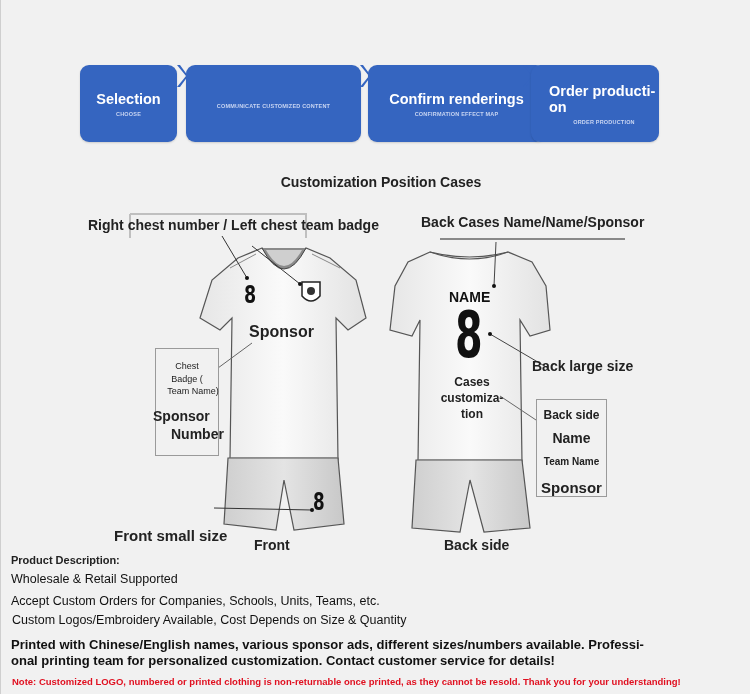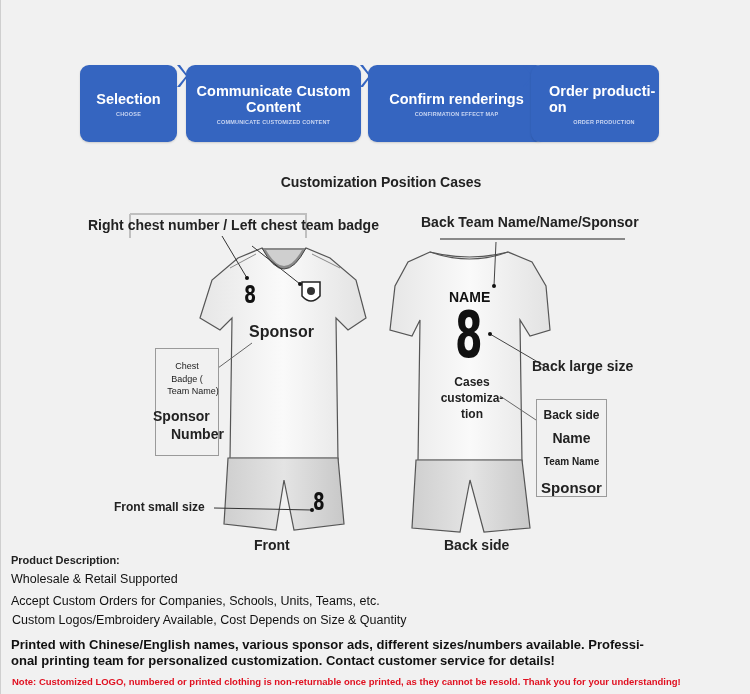--- a/index.html
+++ b/index.html
@@ -61,21 +61,20 @@
 
 <div class="steps">
   <div class="step s1">
     <div class="title">Selection</div>
     <div class="sub">CHOOSE</div>
   </div>
   <svg class="chev" style="left:96px" viewBox="0 0 12 22">
       <path d="M1 0 L10 11 L1 22 L4 22 L12 11 L4 0 Z" fill="#3565c0"></path>
     </svg>
   <div class="step s2">
-    <div class="title">Communicate Custom Content</div>
     <div class="sub">COMMUNICATE CUSTOMIZED CONTENT</div>
   </div>
   <svg class="chev" style="left:279px" viewBox="0 0 12 22">
       <path d="M1 0 L10 11 L1 22 L4 22 L12 11 L4 0 Z" fill="#3565c0"></path>
     </svg>
   <div class="step s3">
     <div class="title">Confirm renderings</div>
     <div class="sub">CONFIRMATION EFFECT MAP</div>
   </div>
   <svg class="chev" style="left:442px" viewBox="0 0 12 22">
@@ -153,25 +152,25 @@
 <div class="lbl" style="left:244px;top:280px;font-size:25px;font-family:'DejaVu Sans',sans-serif;color:#111;transform:scaleX(0.7);transform-origin:left top;">8</div>
 <div class="lbl" style="left:249px;top:323px;font-size:16px;">Sponsor</div>
 
 <div class="callout-box" style="left:155px;top:348px;width:64px;height:108px;"></div>
 <div class="lbl" style="left:155px;top:361px;width:64px;text-align:center;font-size:9px;font-weight:normal;">Chest</div>
 <div class="lbl" style="left:155px;top:374px;width:64px;text-align:center;font-size:9px;font-weight:normal;">Badge (</div>
 <div class="lbl" style="left:155px;top:386px;width:64px;text-align:center;font-size:9px;font-weight:normal;padding-left:12px;">Team Name)</div>
 <div class="lbl" style="left:153px;top:408px;font-size:14px;">Sponsor</div>
 <div class="lbl" style="left:155px;top:426px;font-size:14px;padding-left:16px;">Number</div>
 
-<div class="lbl" style="left:105px;top:500px;font-size:12px;padding-left:9px;">Front small size</div>
+<div class="lbl" style="left:105px;top:527px;font-size:15px;padding-left:9px;">Front small size</div>
 <div class="lbl" style="left:313px;top:488px;font-size:24px;font-family:'DejaVu Sans',sans-serif;color:#111;transform:scaleX(0.7);transform-origin:left top;">8</div>
 <div class="lbl" style="left:254px;top:537px;font-size:14px;">Front</div>
 
-<div class="lbl" style="left:421px;top:214px;font-size:14px;">Back Team Name/Name/Sponsor</div>
+<div class="lbl" style="left:421px;top:214px;font-size:14px;">Back Cases Name/Name/Sponsor</div>
 <div class="lbl" style="left:449px;top:289px;font-size:14px;color:#111;">NAME</div>
 <div class="lbl" style="left:455px;top:300px;font-size:64px;line-height:70px;font-family:'DejaVu Sans',sans-serif;color:#111;transform:scaleX(0.62);transform-origin:left top;">8</div>
 <div class="lbl" style="left:532px;top:358px;font-size:14px;">Back large size</div>
 <div class="lbl" style="left:437px;top:375px;width:70px;text-align:center;font-size:12px;">Cases</div>
 <div class="lbl" style="left:437px;top:391px;width:70px;text-align:center;font-size:12px;">customiza-</div>
 <div class="lbl" style="left:437px;top:407px;width:70px;text-align:center;font-size:12px;">tion</div>
 
 <div class="callout-box" style="left:536px;top:399px;width:71px;height:98px;"></div>
 <div class="lbl" style="left:536px;top:408px;width:71px;text-align:center;font-size:12px;">Back side</div>
 <div class="lbl" style="left:536px;top:430px;width:71px;text-align:center;font-size:14px;">Name</div>

